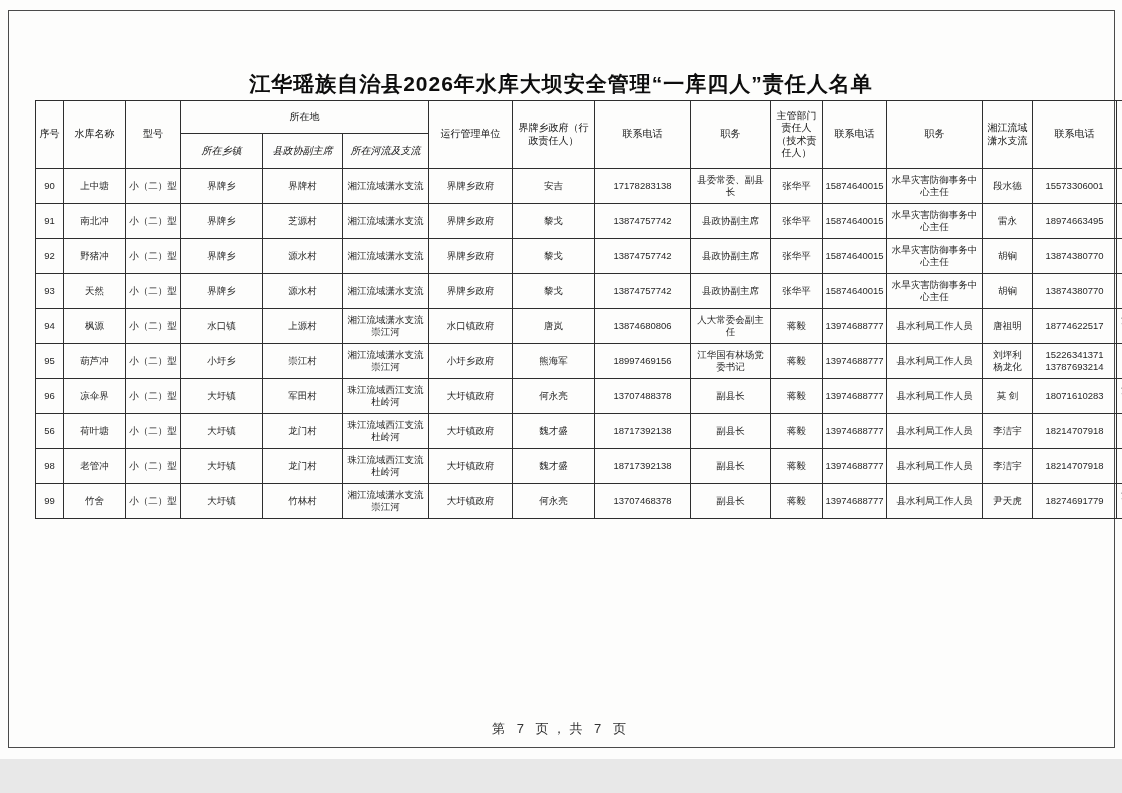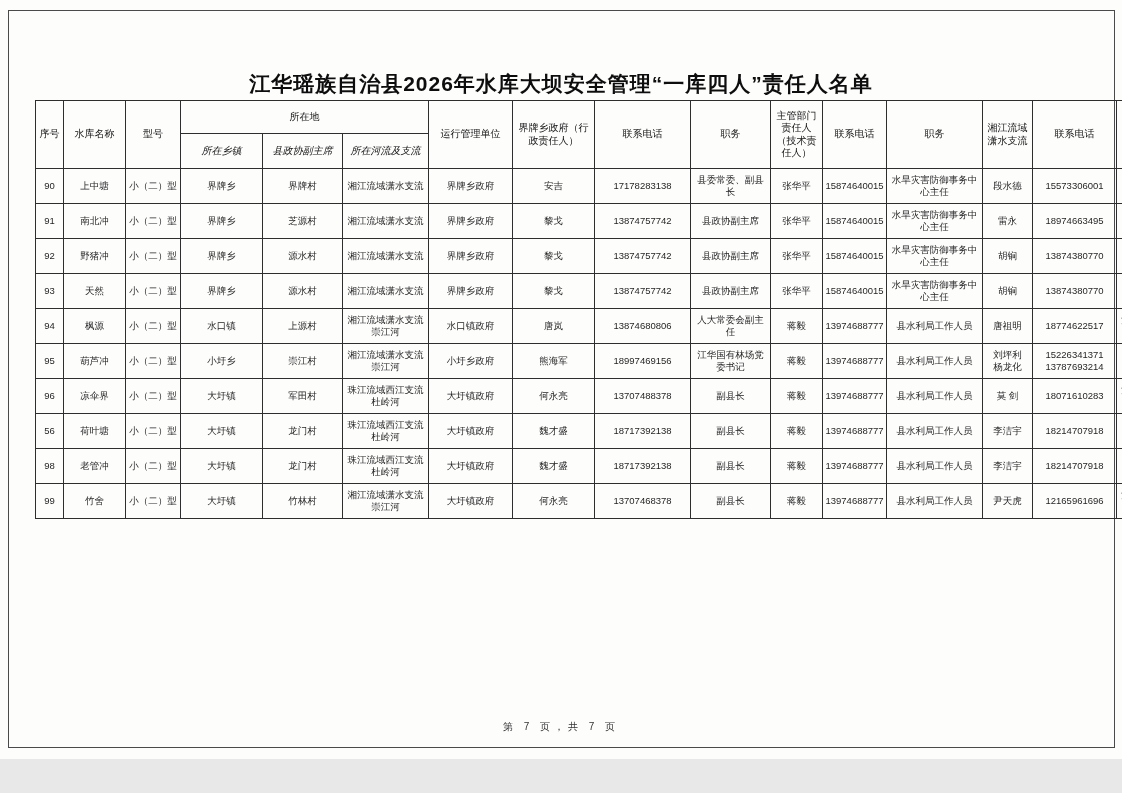--- a/index.html
+++ b/index.html
@@ -54,21 +54,21 @@
     white-space:pre-line;
     word-break:break-all;
     height:32px;
   }
   tr.hdr1 th{height:30px;}
   tr.hdr2 th{height:32px;font-style:italic;}
   .footer{
     position:absolute;
     top:720px;left:0;width:100%;
     text-align:center;
-    font-size:10px;
+    font-size:13px;
     color:#333;
     letter-spacing:4px;
   }
 </style>
 </head>
 <body>
 
 <div class="page">
   <div class="scan-frame"></div>
 
@@ -301,21 +301,21 @@
       <td>竹林村</td>
       <td>湘江流域潇水支流崇江河</td>
       <td>大圩镇政府</td>
       <td>何永亮</td>
       <td>13707468378</td>
       <td>副县长</td>
       <td>蒋毅</td>
       <td>13974688777</td>
       <td>县水利局工作人员</td>
       <td>尹天虎</td>
-      <td>12165961696</td>
+      <td>18274691779</td>
       <td>党委副书记、镇长</td>
 
     </tr>
       </tbody>
   </table>
 
   <div class="footer">第 7 页，共 7 页</div>
 </div>
 
 </body></html>

